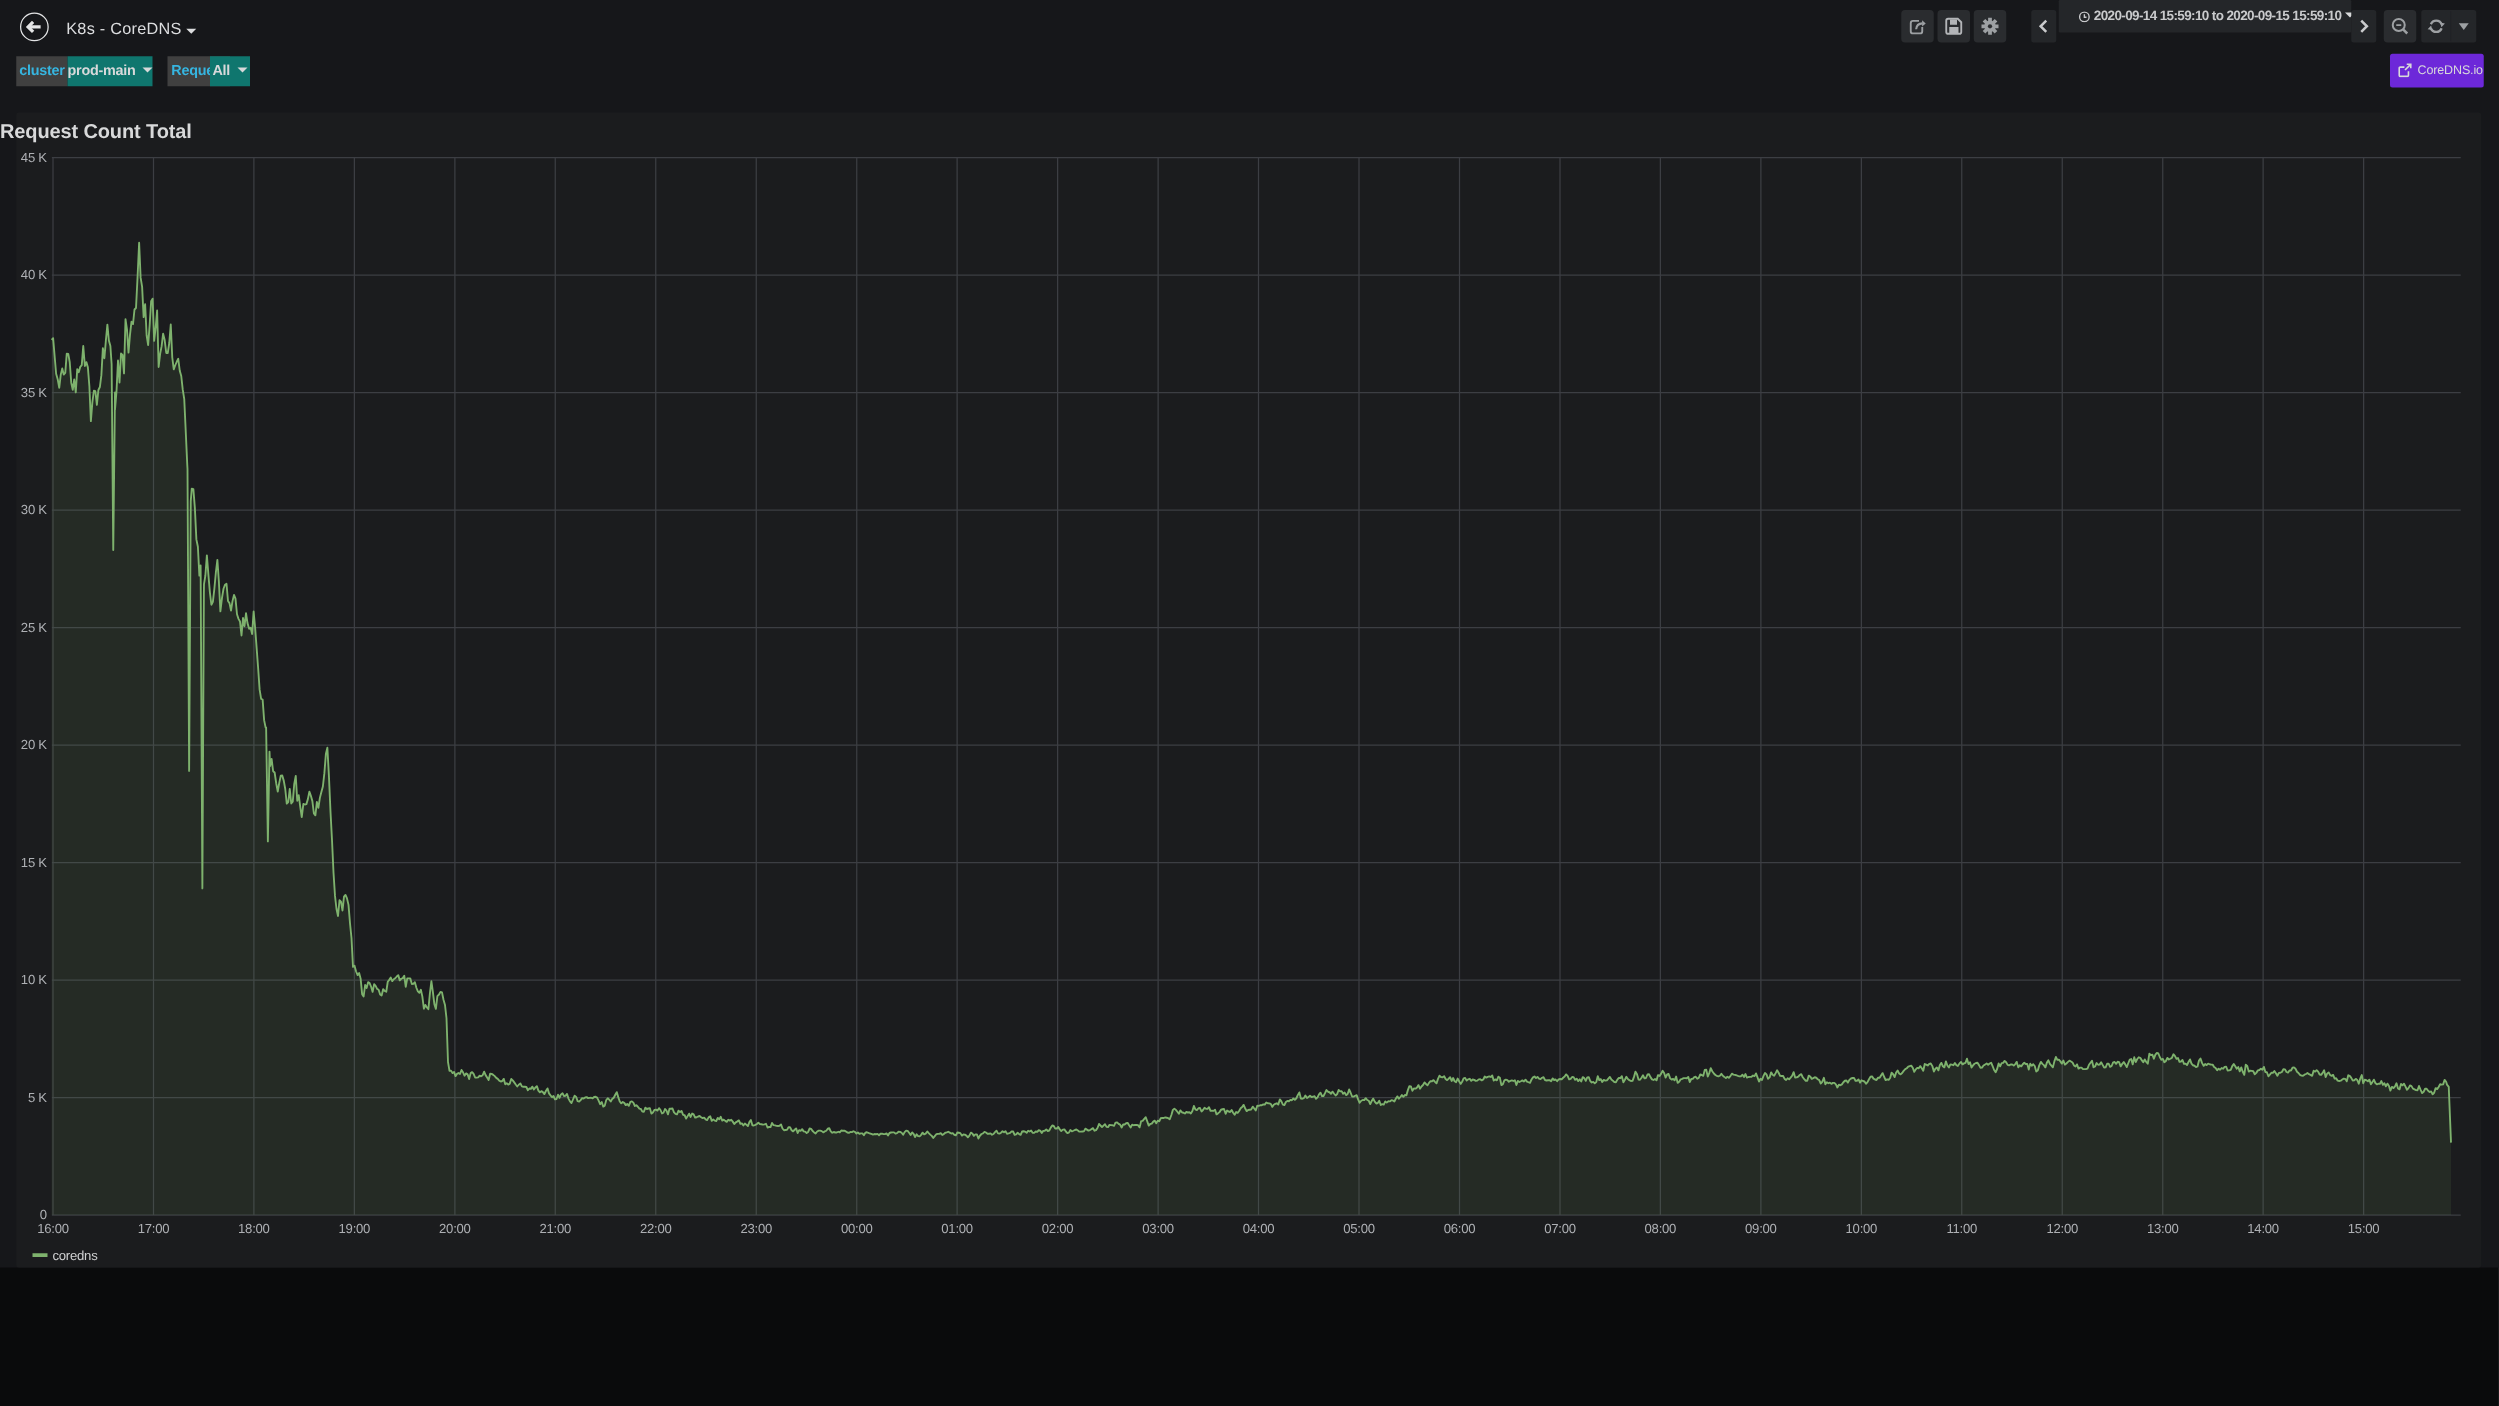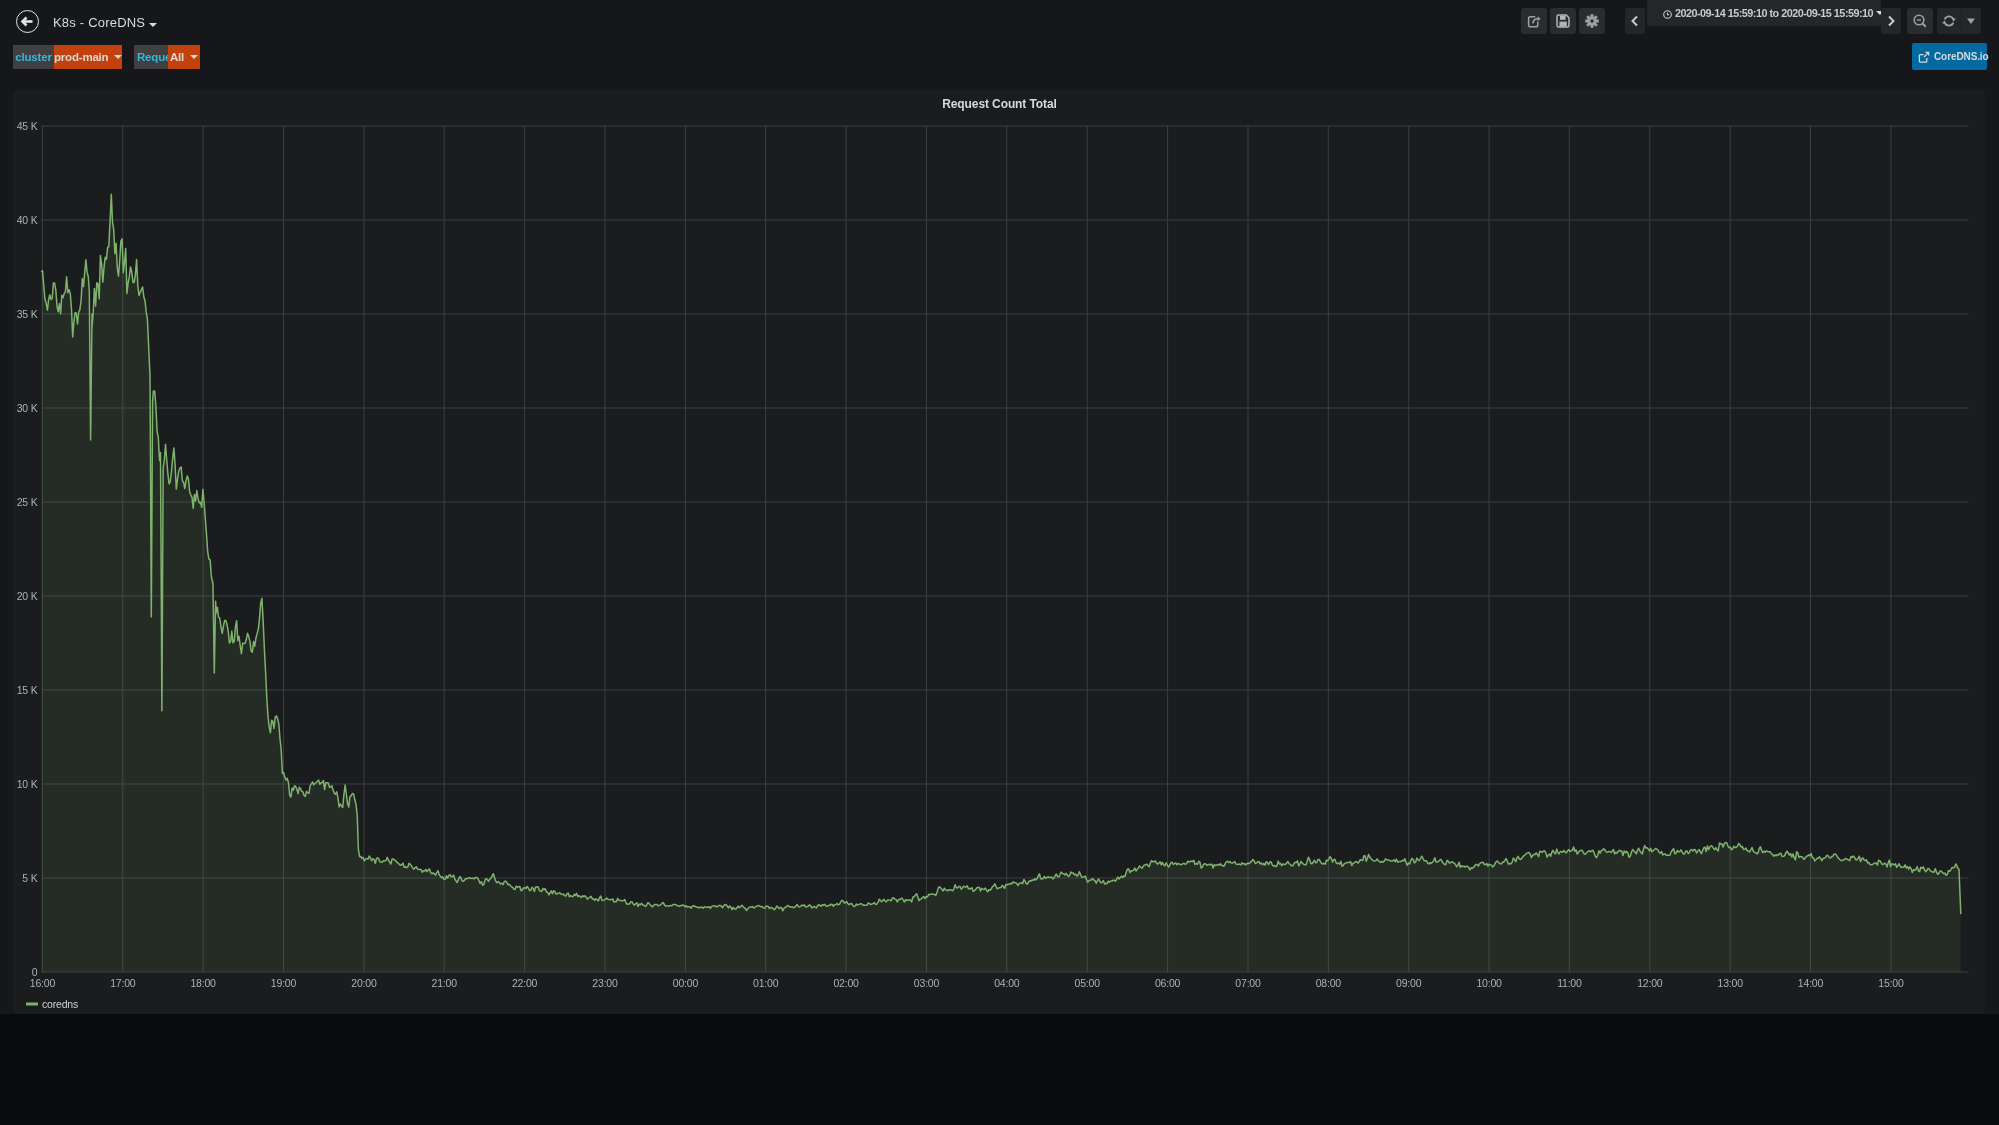--- a/index.html
+++ b/index.html
@@ -7,26 +7,26 @@
 .abs { position:absolute; }
 
 .backbtn { left:16px; top:10px; width:23px; height:23px; border:1.6px solid #e4e5e6; border-radius:50%; }
 .title { left:53px; top:15px; font-size:13px; font-weight:normal; color:#dcdddf; letter-spacing:0.2px; }
 .tcaret { left:149px; top:23px; width:0; height:0; border-left:4px solid transparent; border-right:4px solid transparent; border-top:4px solid #dcdddf; }
 .navbtn { top:8px; height:26px; width:26px; background:#2a2c2f; border-radius:3px; }
 .tn { top:8px; height:26px; background:#242629; border-radius:2px; }
 .timebox { left:1647px; top:0; width:234px; height:26px; background:#242629; border-radius:1px; color:#c9cacc; font-size:10.8px; font-weight:bold; line-height:26px; text-align:left; padding-left:16px; white-space:nowrap; letter-spacing:-0.5px; }
 
 .vlabel { top:45px; height:24px; background:#404040; color:#36b5e0; font-size:11.5px; font-weight:bold; line-height:24px; text-align:center; white-space:nowrap; letter-spacing:-0.2px; }
-.vvalue { top:45px; height:24px; background:#c2410c; color:#d8d9da; font-size:11.5px; font-weight:bold; line-height:24px; text-align:center; white-space:nowrap; letter-spacing:-0.2px; }
+.vvalue { top:45px; height:24px; background:#0f766e; color:#d8d9da; font-size:11.5px; font-weight:bold; line-height:24px; text-align:center; white-space:nowrap; letter-spacing:-0.2px; }
 .dcaret { display:inline-block; width:0; height:0; border-left:4px solid transparent; border-right:4px solid transparent; border-top:4px solid #d8d9da; margin-left:6px; vertical-align:middle; margin-top:-2px; }
-.linkbtn { left:1912px; top:43px; width:75px; height:27px; background:#0369a1; border-radius:2px; color:#d8d9da; font-size:10px; font-weight:bold; line-height:27px; text-align:left; padding-left:6px; white-space:nowrap; letter-spacing:-0.1px; }
+.linkbtn { left:1912px; top:43px; width:75px; height:27px; background:#6d28d9; border-radius:2px; color:#d8d9da; font-size:10px; font-weight:normal; line-height:27px; text-align:left; padding-left:6px; white-space:nowrap; letter-spacing:-0.1px; }
 
 .panel { left:13px; top:90px; width:1972px; height:924px; background:#1b1c1e; border-radius:2px; }
-.ptitle { left:0; top:97px; width:1999px; text-align:center; font-size:12px; font-weight:bold; color:#d8d9da; letter-spacing:-0.1px; }
+.ptitle { left:0; top:97px; width:1999px; text-align:left; font-size:16px; font-weight:bold; color:#d8d9da; letter-spacing:-0.1px; }
 svg.chart { position:absolute; left:0; top:0; }
 svg .grid line { stroke:#3c3e43; stroke-width:1; }
 svg .fill { fill:rgba(126,178,109,0.10); }
 svg .line { fill:none; stroke:#7eb26d; stroke-width:1.5; stroke-linejoin:round; }
 svg .tick text { fill:#aeb0b4; font-size:10.5px; letter-spacing:-0.2px; font-family:"Liberation Sans",sans-serif; }
 svg .leg { fill:#d0d1d2; font-size:10.5px; letter-spacing:-0.2px; font-family:"Liberation Sans",sans-serif; }
 .ico { stroke:#9da0a3; fill:none; stroke-width:1.5; }
 </style>
 </head>
 <body>

